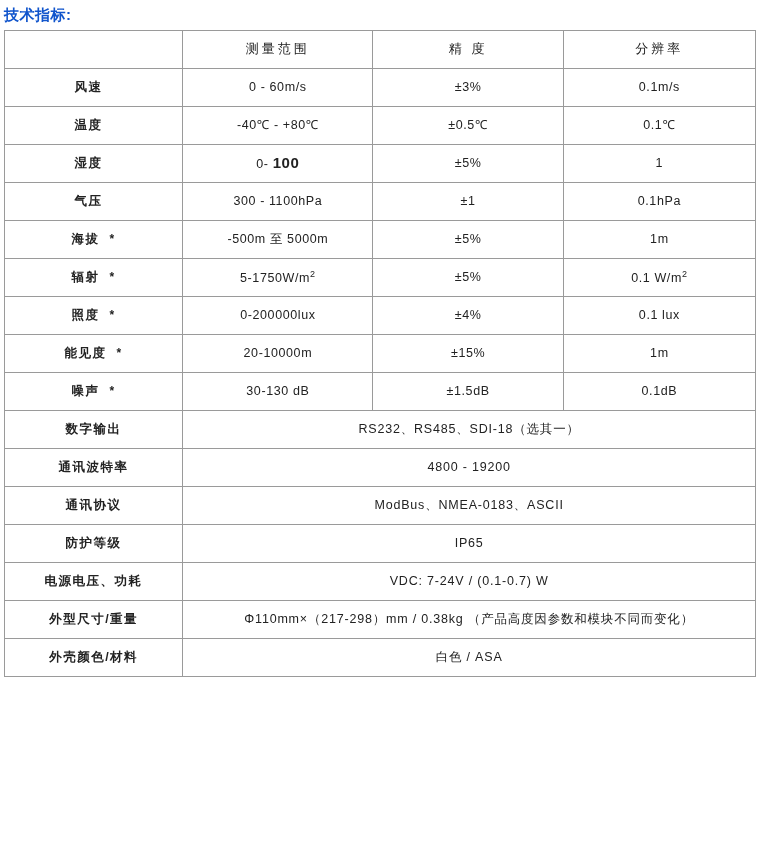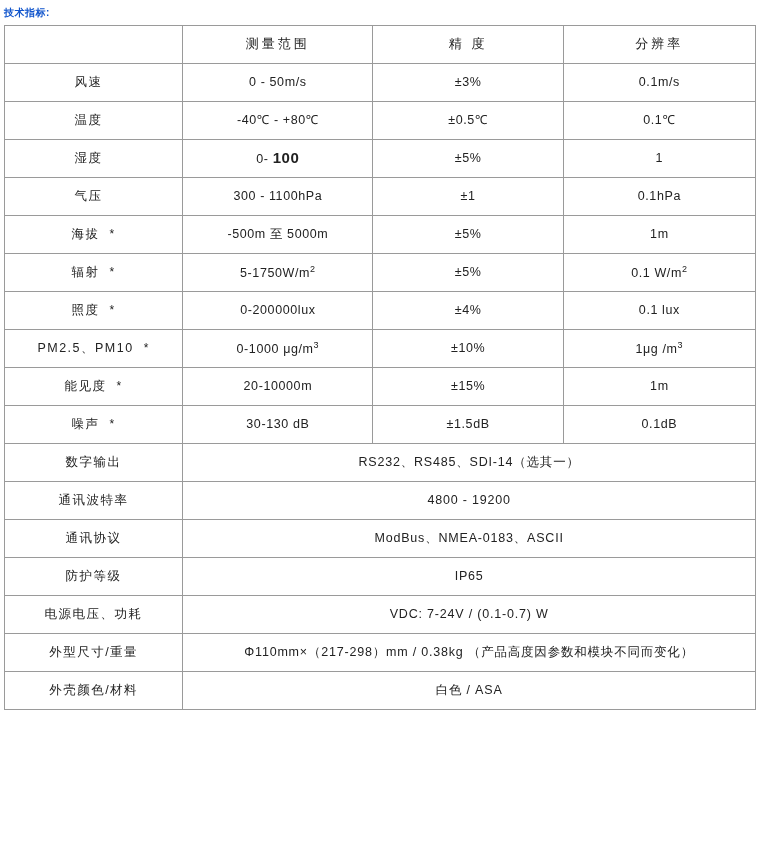--- a/index.html
+++ b/index.html
@@ -14,21 +14,21 @@
     color: #1a1a1a;
     overflow: hidden;
   }
   .page {
     width: 760px;
     box-sizing: border-box;
     padding: 0;
   }
   .doc-title {
     color: #1155cc;
-    font-size: 10px;
+    font-size: 15px;
     font-weight: bold;
     padding: 6px 0 5px 4px;
     letter-spacing: 0.5px;
   }
   table.spec {
     border-collapse: collapse;
     width: 752px;
     margin-left: 4px;
     table-layout: fixed;
   }
@@ -46,20 +46,21 @@
     letter-spacing: 3px;
     font-size: 13px;
     text-align: center;
   }
   tr.drow td {
     height: 37px;
   }
   td.label {
     letter-spacing: 1.5px;
     font-size: 13px;
+    font-weight: bold;
   }
   td.label .star {
     display: inline-block;
     padding-left: 10px;
     font-size: 12px;
   }
   td.val {
     font-size: 12.5px;
     letter-spacing: 0.6px;
   }
@@ -93,21 +94,21 @@
     <tbody>
       <tr class="hdr">
         <td></td>
         <td>测量范围</td>
         <td>精  度</td>
         <td>分辨率</td>
       </tr>
 
       <tr class="drow">
         <td class="label"><span>风速</span><span class="star"></span></td>
-        <td class="val">0 - 50m/s</td>
+        <td class="val">0 - 60m/s</td>
         <td class="val">±3%</td>
         <td class="val">0.1m/s</td>
       </tr>
 
 
       <tr class="drow">
         <td class="label"><span>温度</span><span class="star"></span></td>
         <td class="val">-40℃ - +80℃</td>
         <td class="val">±0.5℃</td>
         <td class="val">0.1℃</td>
@@ -143,44 +144,38 @@
       </tr>
 
       <tr class="drow">
         <td class="label"><span>照度</span><span class="star">*</span></td>
         <td class="val">0-200000lux</td>
         <td class="val">±4%</td>
         <td class="val">0.1 lux</td>
       </tr>
 
 
-      <tr class="drow">
-        <td class="label"><span>PM2.5、PM10</span><span class="star">*</span></td>
-        <td class="val"><span>0-1000 μg/m</span><sup>3</sup></td>
-        <td class="val">±10%</td>
-        <td class="val"><span>1μg /m</span><sup>3</sup></td>
-      </tr>
 
       <tr class="drow">
         <td class="label"><span>能见度</span><span class="star">*</span></td>
         <td class="val">20-10000m</td>
         <td class="val">±15%</td>
         <td class="val">1m</td>
       </tr>
 
       <tr class="drow">
         <td class="label"><span>噪声</span><span class="star">*</span></td>
         <td class="val">30-130 dB</td>
         <td class="val">±1.5dB</td>
         <td class="val">0.1dB</td>
       </tr>
 
       <tr class="drow">
         <td class="label">数字输出</td>
-        <td class="wide" colspan="3">RS232、RS485、SDI-14（选其一）</td>
+        <td class="wide" colspan="3">RS232、RS485、SDI-18（选其一）</td>
       </tr>
       <tr class="drow">
         <td class="label">通讯波特率</td>
         <td class="wide" colspan="3">4800 - 19200</td>
       </tr>
       <tr class="drow">
         <td class="label">通讯协议</td>
         <td class="wide" colspan="3">ModBus、NMEA-0183、ASCII</td>
       </tr>
       <tr class="drow">

